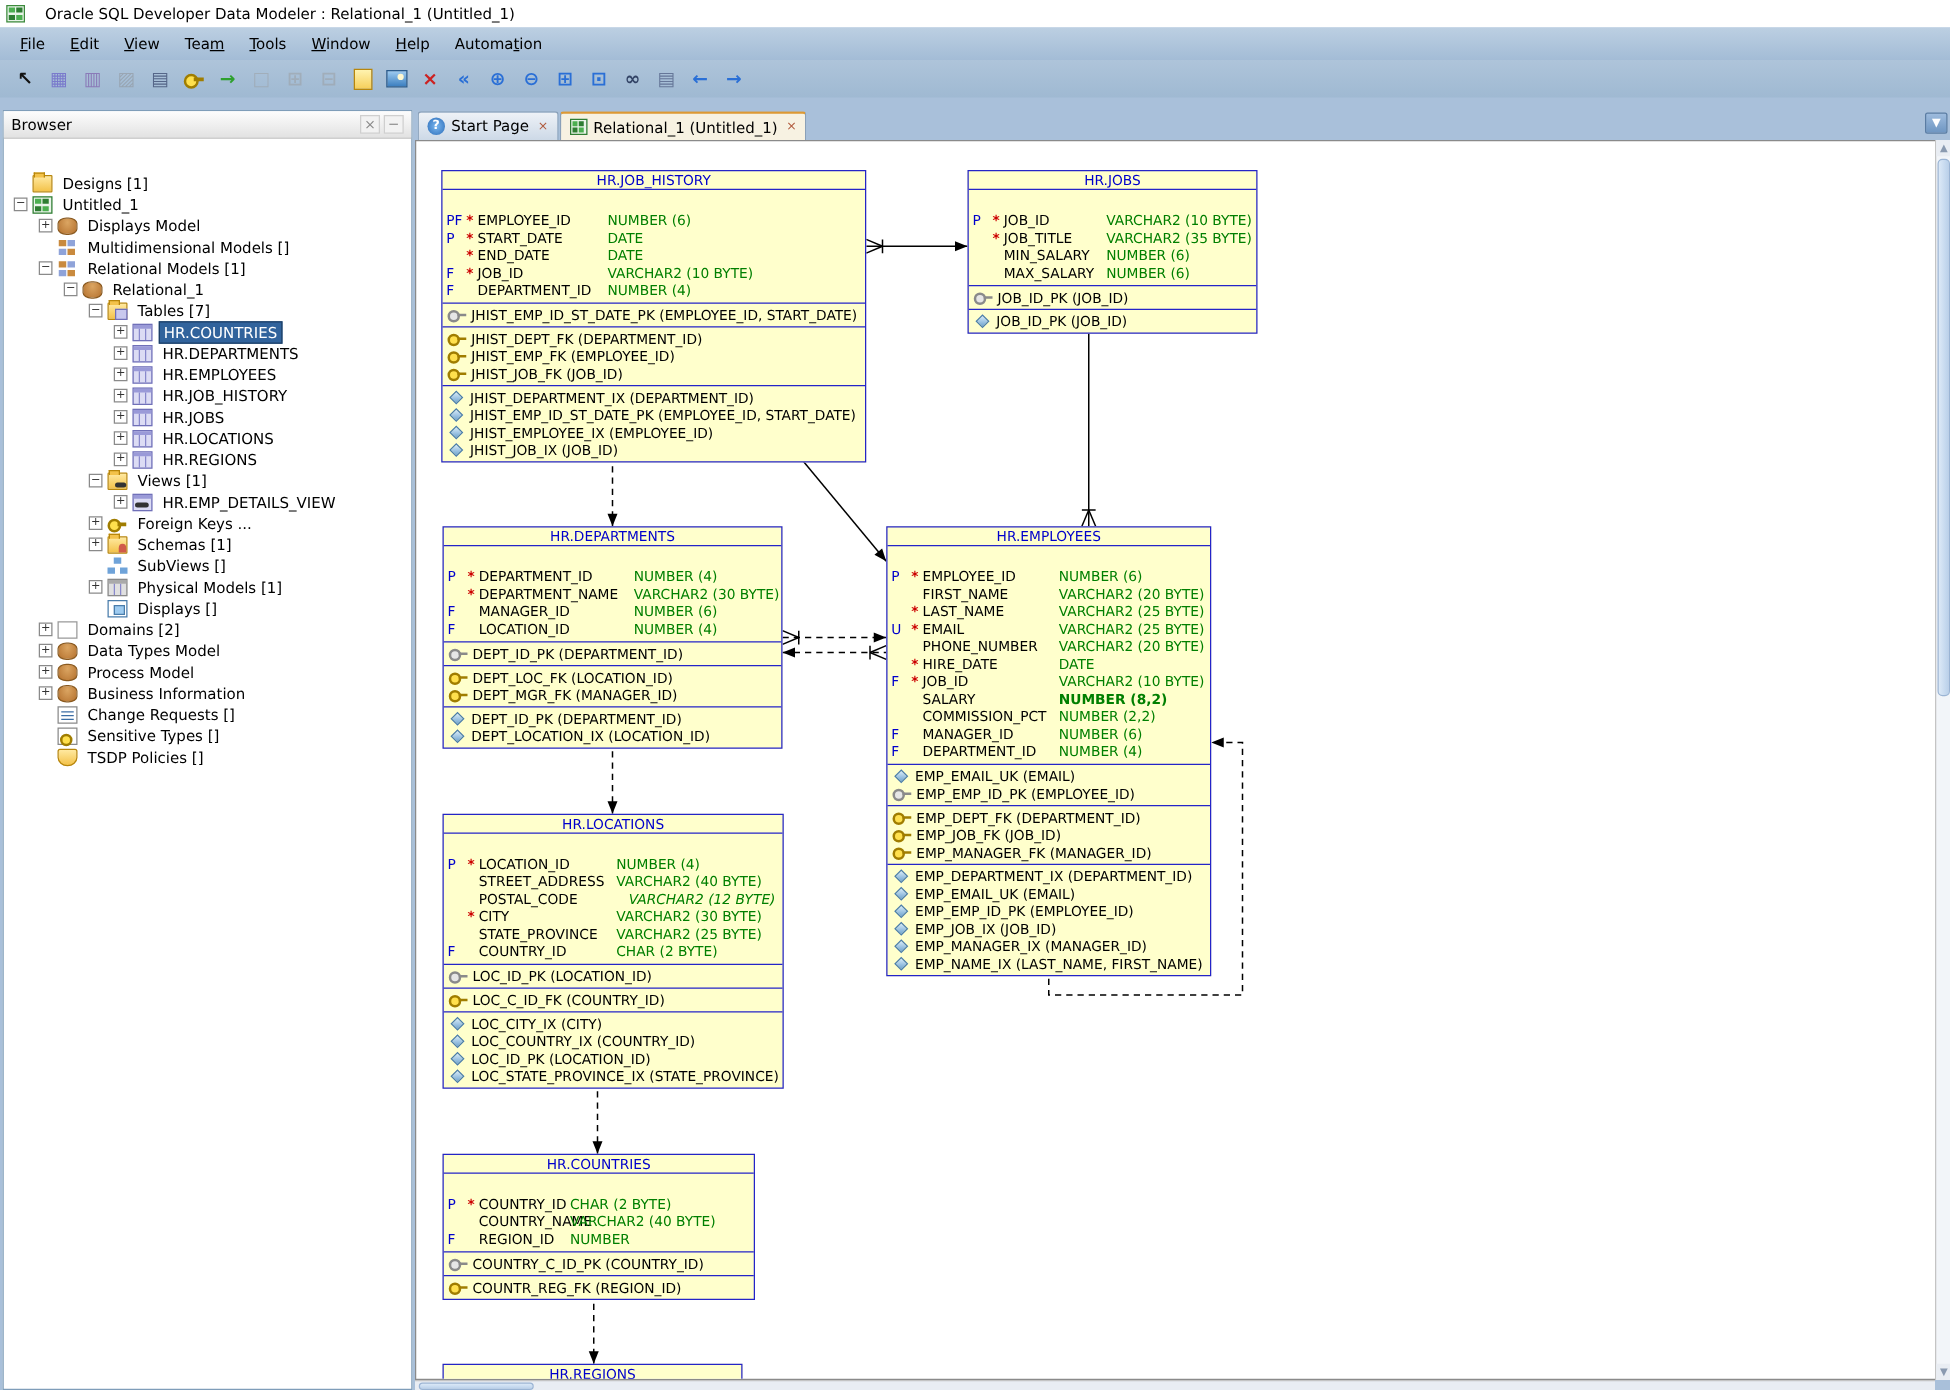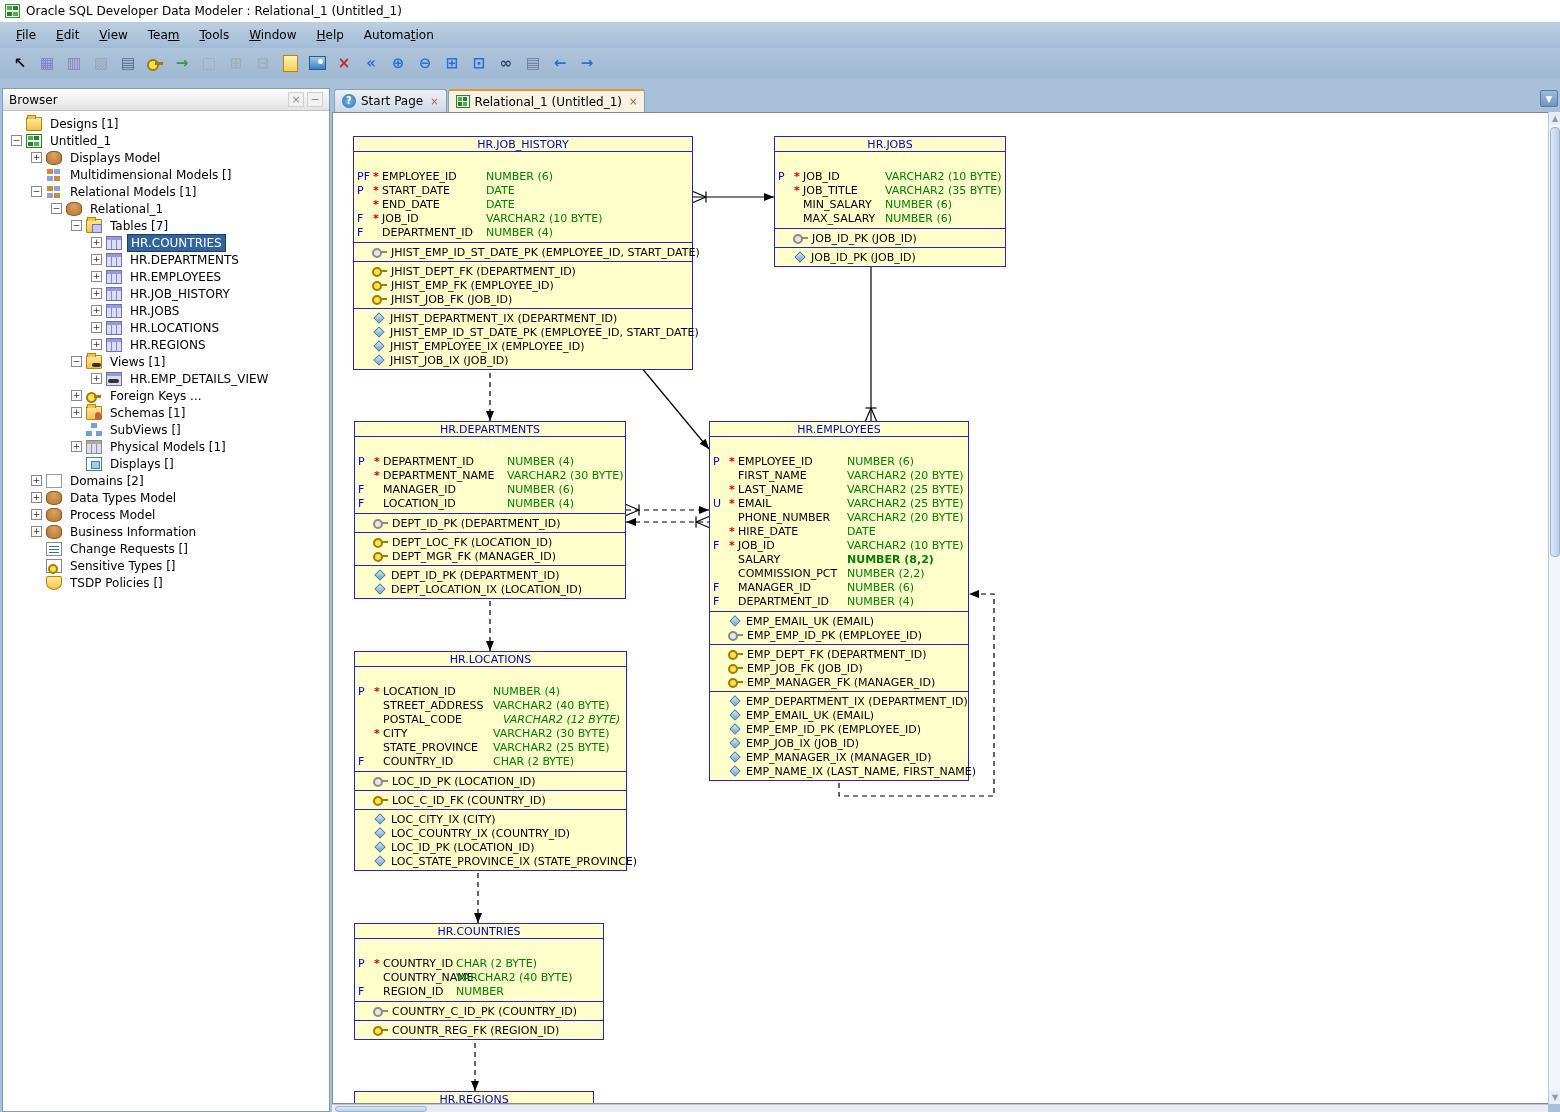--- a/index.html
+++ b/index.html
@@ -4,21 +4,21 @@
 <style>
   * { box-sizing: border-box; }
   html,body { margin:0; padding:0; }
   body {
     width:1560px; height:1112px; position:relative; overflow:hidden;
     font-family:"DejaVu Sans","Liberation Sans",sans-serif; font-size:11px;
     background:#a9c0da; color:#000;
   }
   
   .titlebar{position:absolute;left:0;top:0;width:100%;height:22px;background:#ffffff;
-    display:flex;align-items:center;gap:6px;padding-left:5px;font-size:12px;}
+    display:flex;align-items:center;gap:16px;padding-left:5px;font-size:12px;}
   .appicon{width:15px;height:14px;position:relative;background:#e7f3e7;border:1px solid #3c8a3c;}
   .appicon::before{content:"";position:absolute;left:1px;top:1px;width:5px;height:4px;background:#4caf50;
     box-shadow:6px 0 0 #2e7d32,0 6px 0 #2e7d32,6px 6px 0 #4caf50;}
   
   .menubar{position:absolute;left:0;top:22px;width:100%;height:26px;
     background:linear-gradient(#bccfe2,#a3bcd6);display:flex;align-items:center;padding-left:6px;font-size:12px;}
   .menu-item{padding:4px 10px;cursor:default;}
   .menu-item u{text-decoration:underline;}
   
   .toolbar{position:absolute;left:0;top:48px;width:100%;height:30px;
@@ -98,21 +98,21 @@
   .connectors{position:absolute;left:0;top:0;width:1216px;height:992px;}
   .entity{position:absolute;background:#ffffcc;border:1px solid #2424c8;}
   .etitle{height:15px;line-height:15px;text-align:center;color:#0000cc;border-bottom:1px solid #2424c8;white-space:nowrap;overflow:hidden;}
   .tsec{border-top:1px solid #2424c8;padding:2px 0;}
   .tsec.first{border-top:none;margin-top:16px;}
   .crow{height:14px;line-height:14px;position:relative;padding-left:3px;white-space:nowrap;}
   .ckey{display:inline-block;width:16px;color:#0000cc;}
   .cstar{display:inline-block;width:9px;color:#cc0000;font-weight:bold;}
   .cname{color:#000;}
   .ctype{position:absolute;top:0;color:#007f00;text-align:center;}
-  .krow{height:14px;display:flex;align-items:center;padding-left:18px;white-space:nowrap;text-align:right;}
+  .krow{height:14px;display:flex;align-items:center;padding-left:4px;white-space:nowrap;text-align:right;}
   .ick{position:relative;width:15px;height:10px;flex:0 0 15px;margin-right:4px;}
   .ick::before{content:"";position:absolute;left:0;top:1px;width:6px;height:6px;border:2px solid #8a8a8a;border-radius:50%;background:#e6e6e6;}
   .ick::after{content:"";position:absolute;left:8px;top:4px;width:7px;height:2px;background:#8a8a8a;box-shadow:3px 2px 0 -1px #8a8a8a;}
   .ick.fk::before{border-color:#a07d00;background:#ffe04d;}
   .ick.fk::after{background:#a07d00;box-shadow:3px 2px 0 -1px #3c9a3c;}
   .icd{width:8px;height:8px;flex:0 0 8px;background:linear-gradient(135deg,#d8ecfa,#6ea3cf);border:1px solid #4a7dab;
     transform:rotate(45deg);margin:0 7px 0 3px;}
   
   .vscroll{position:absolute;right:0;top:112px;width:12px;height:992px;background:#f2f5f9;border-left:1px solid #c4c4c4;}
   .varrow{position:absolute;left:0;width:12px;height:13px;color:#8a9ab0;font-size:8px;text-align:center;line-height:13px;background:#e9edf3;}
@@ -174,21 +174,21 @@
   </div>
 
 <div class="browser">
   <div class="bheader">
     <span>Browser</span>
     <span class="sp"></span>
     <span class="hbtn">×</span>
     <span class="hbtn">─</span>
   </div>
   <div class="tree" id="tree">
-      <div class="trow2" style="padding-left: 8px;">
+      <div class="trow2" style="padding-left: 8px; margin-top: 23px;">
         <span class="noexp"></span>
         <span class="ti ti-folder"></span>
         <span class="tlabel">Designs [1]</span>
       </div>
       <div class="trow2" style="padding-left: 8px;">
         <span class="exp">−</span>
         <span class="ti ti-design"></span>
         <span class="tlabel">Untitled_1</span>
       </div>
       <div class="trow2" style="padding-left: 28px;">

